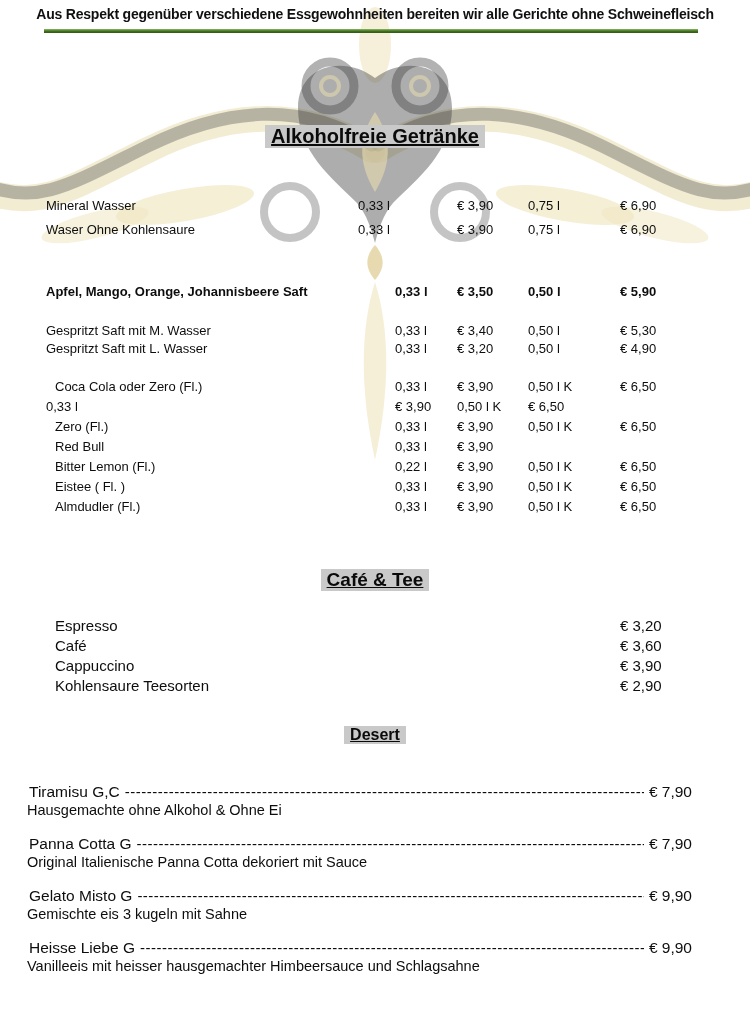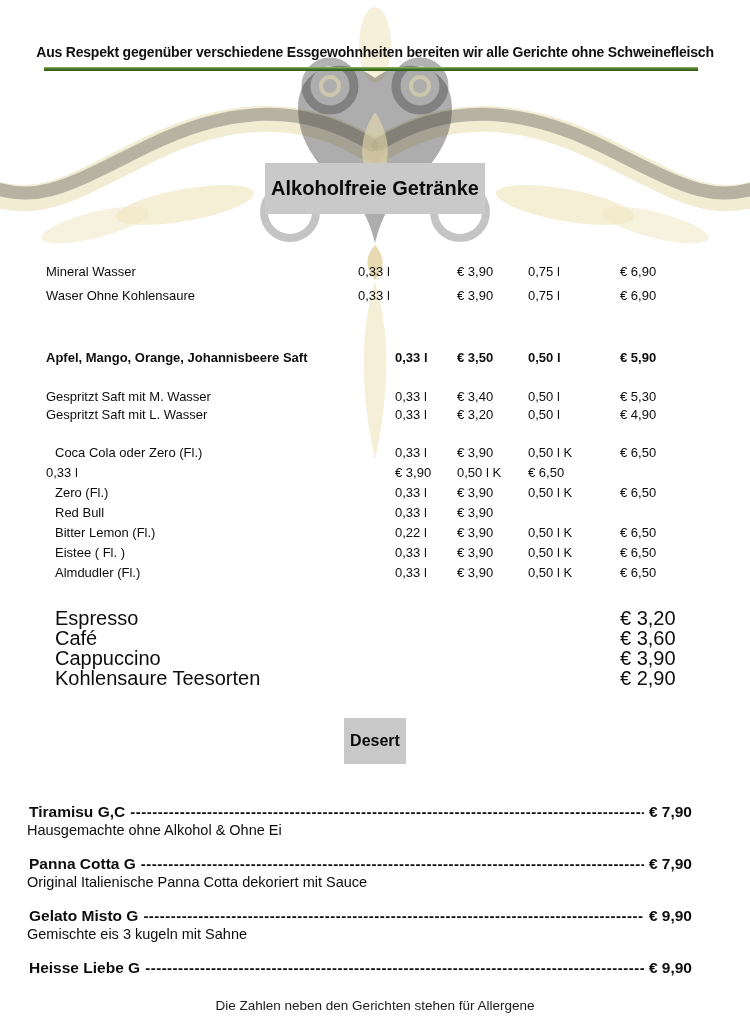--- a/index.html
+++ b/index.html
@@ -8,35 +8,35 @@
     background:#ffffff;
     font-family:"Liberation Sans", sans-serif;
     color:#0d0d0d;
     position:relative;
     overflow:hidden;
   }
   .ornament {
     position:absolute; left:0; top:338; width:750px; height:475px;
     z-index:0; pointer-events:none;
   }
-  .content { position:relative; z-index:1;margin-top:38px; }
+  .content { position:relative; z-index:1; }
 
   .notice {
     padding-top:6px; text-align:center;
     font-weight:700; font-size:14px; letter-spacing:-0.2px; color:#101010;
   }
   .green-line {
     height:4px; margin:7px 52px 0 44px;
     background:linear-gradient(to bottom,#8cba64,#41701f 55%,#2e5a12);
   }
 
   .title-wrap { text-align:center; }
   .sec-title {
     display:inline-block; background:#c9c9c9; color:#0a0a0a;
-    font-weight:700; padding:14px 6px;
+    font-weight:700; padding:0 6px;text-decoration:underline;
   }
   .t-drinks { margin-top:92px; }
   .t-drinks .sec-title { font-size:20px; }
   .t-cafe { margin-top:52px; }
   .t-cafe .sec-title { font-size:19px; }
   .t-desert { margin-top:30px; }
   .t-desert .sec-title { font-size:16px; }
 
   .menu { margin-left:46px; margin-right:40px; }
   .row { display:grid; align-items:baseline; font-size:13px; }
@@ -44,26 +44,26 @@
   .g1 .row { grid-template-columns:312px 99px 71px 92px auto; line-height:24px; }
   .g2 { margin-top:40px; }
   .g2 .row { grid-template-columns:349px 62px 71px 92px auto; line-height:20px; font-weight:700; font-size:13px; }
   .g3 { margin-top:20px; }
   .g3 .row { grid-template-columns:349px 62px 71px 92px auto; line-height:18px; }
   .g4 { margin-top:19px; }
   .g4 .row { grid-template-columns:349px 62px 71px 92px auto; line-height:20px; }
   .g4 .c-name { padding-left:9px; }
 
   .cafe-table { margin:25px 40px 0 46px; }
-  .cafe-row { display:grid; grid-template-columns:574px auto; line-height:20px; font-size:20px; }
+  .cafe-row { display:grid; grid-template-columns:574px auto; line-height:20px; font-size:15px; }
   .cafe-row .c-name { padding-left:9px; }
 
   .desert-list { margin:38px 58px 0 26px; }
   .d-item { margin-bottom:15px; }
-  .d-head { display:flex; align-items:baseline; font-weight:700; font-size:15.5px; line-height:20px; }
+  .d-head { display:flex; align-items:baseline; font-weight:400; font-size:15.5px; line-height:20px; }
   .d-name { white-space:nowrap; padding-left:3px; }
   .d-leader { flex:1; overflow:hidden; white-space:nowrap; margin:0 5px; letter-spacing:0.5px; font-size:15px; }
   .d-price { white-space:nowrap; }
   .d-desc { font-size:14.5px; line-height:17px; padding-left:1px; }
 
   .footer { text-align:center; margin-top:20px; font-size:13.5px; color:#1c1c1c; }
 </style>
 </head>
 <body>
 
@@ -186,20 +186,21 @@
     </div>
     <div class="row">
       <span class="c-name">Almdudler (Fl.)</span>
       <span>0,33 l</span>
       <span>€ 3,90</span>
       <span>0,50 l K</span>
       <span>€ 6,50</span>
     </div>
   </div>
 
+  <div class="title-wrap t-cafe"><span class="sec-title">Café &amp; Tee</span></div>
 
   <div class="cafe-table">
     <div class="cafe-row">
       <span class="c-name">Espresso</span>
       <span>€ 3,20</span>
     </div>
     <div class="cafe-row">
       <span class="c-name">Café</span>
       <span>€ 3,60</span>
     </div>
@@ -239,18 +240,18 @@
         <span class="d-price">€ 9,90</span>
       </div>
       <div class="d-desc">Gemischte eis 3 kugeln mit Sahne</div>
     </div>
     <div class="d-item">
       <div class="d-head">
         <span class="d-name">Heisse Liebe G</span>
         <span class="d-leader">------------------------------------------------------------------------------------------------------------------------------------------------------------------------------------------------------------------------------------------------------------------------------------------------------------</span>
         <span class="d-price">€ 9,90</span>
       </div>
-    </div>
-  </div>
-
-  <div class="footer">Die Zahlen neben  den Gerichten stehen  für Allergene</div>
+      <div class="d-desc">Vanilleeis mit heisser hausgemachter Himbeersauce und Schlagsahne</div>
+    </div>
+  </div>
+
 
 </div>
 
 </body></html>

